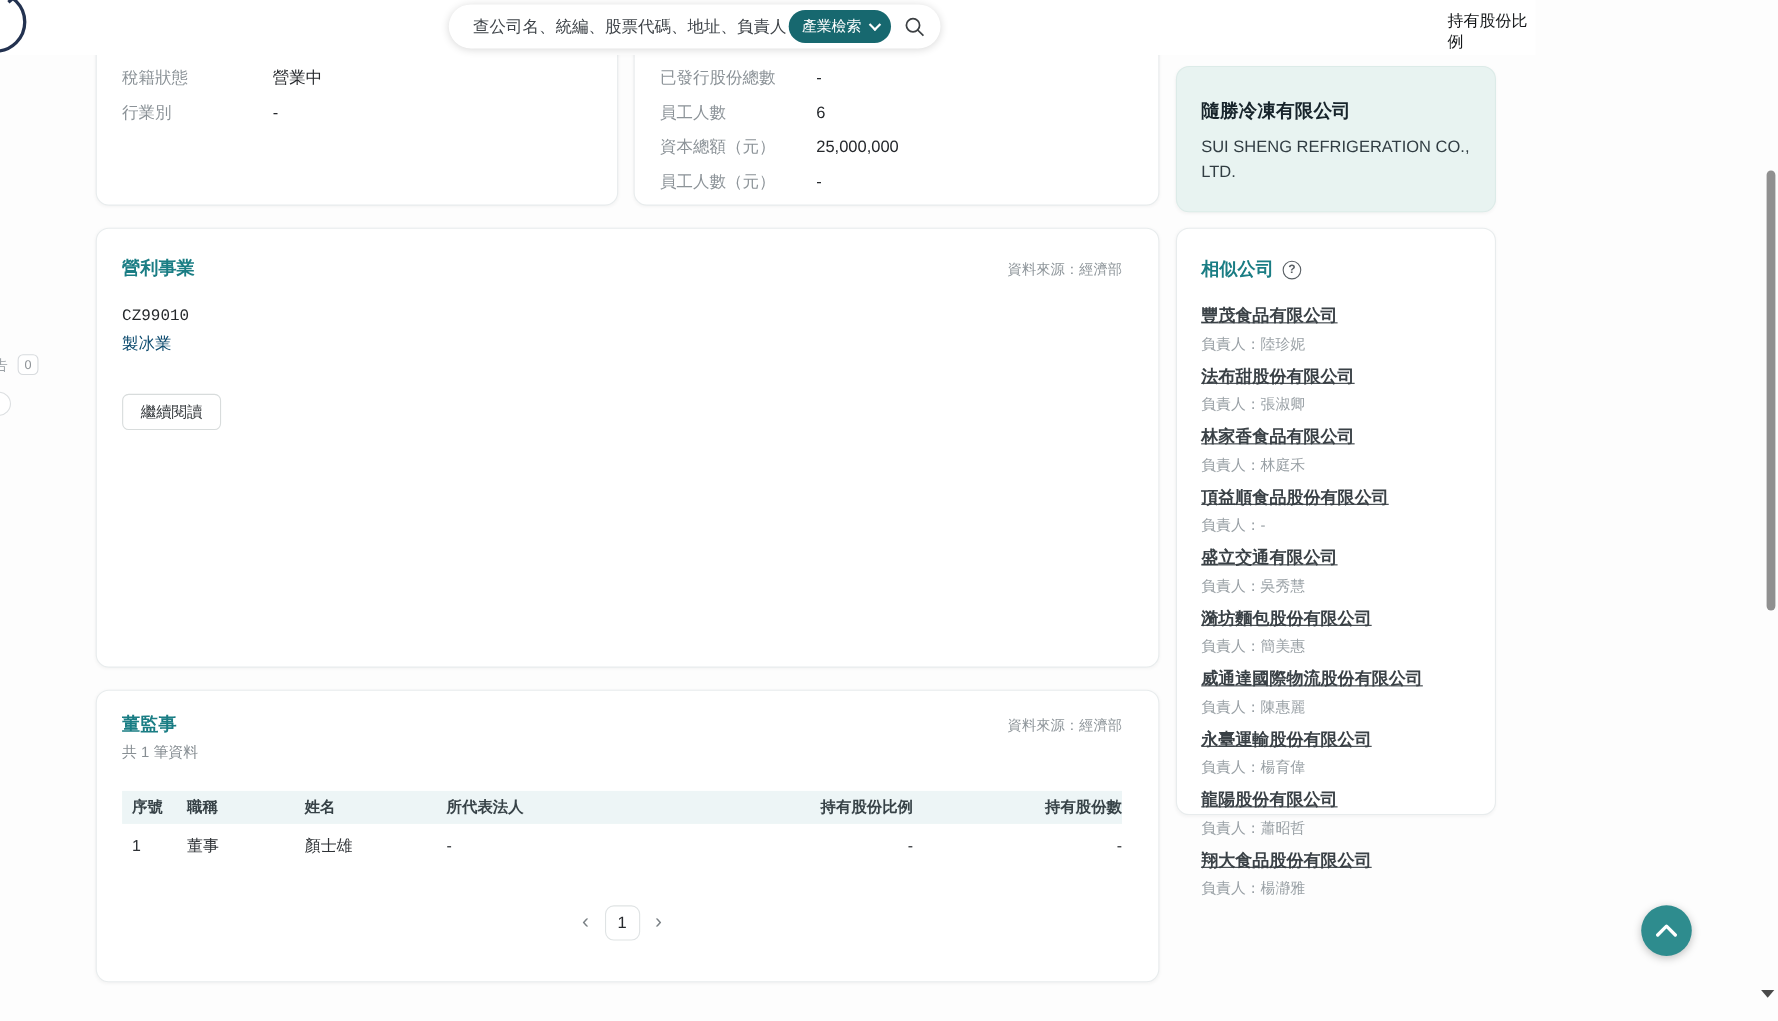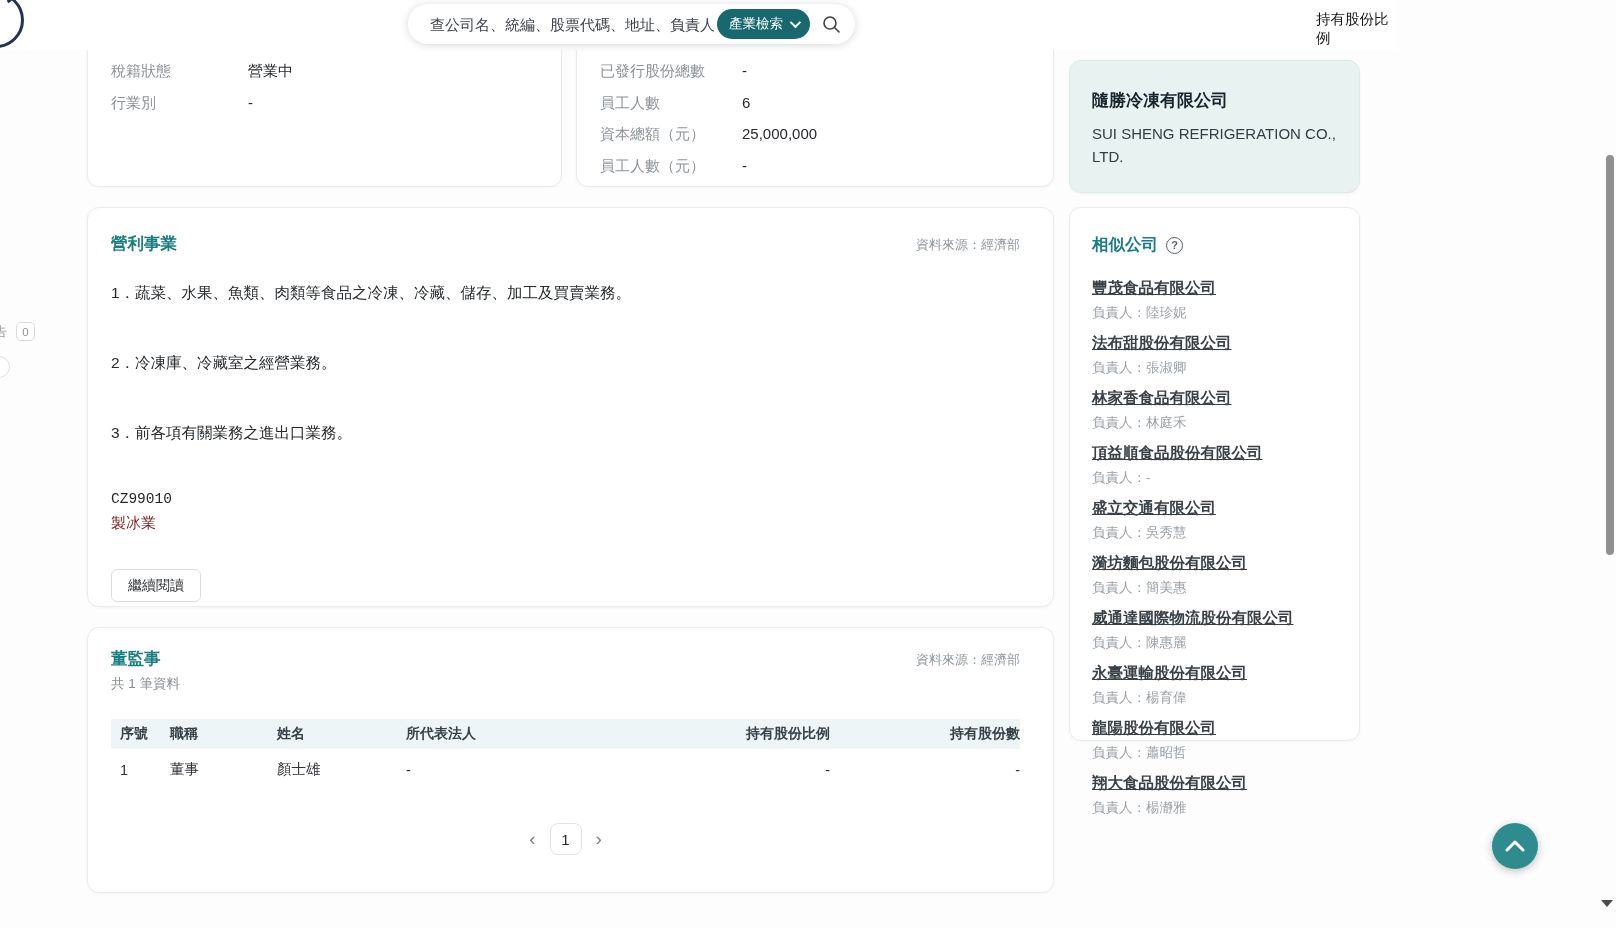--- a/index.html
+++ b/index.html
@@ -77,21 +77,21 @@
   .card-directors { left:87px; top:627px; width:967px; height:266px; padding:20px 33px 0 23px; }
   .card-similar   { left:1069px; top:207px; width:291px; height:534px; padding:26px 22px 0; }
 
   .section-head { display:flex; align-items:baseline; }
   .section-title { font-size:16.5px; font-weight:bold; color:#1a7d84; }
   .section-source { margin-left:auto; font-size:13px; color:#8f969b; }
 
   .biz-list { margin-top:26px; }
   .biz-item { font-size:15.5px; line-height:23px; color:#272b2e; margin-bottom:47px; }
   .biz-code { font-family:"Liberation Mono","DejaVu Sans Mono",monospace; font-size:14.5px; color:#24282b; margin-top:25px; }
-  .biz-code-desc { font-size:15px; color:#7f1d1d; margin-top:7px; }
+  .biz-code-desc { font-size:15px; color:#0c4a6e; margin-top:7px; }
   .read-more {
     margin-top:36px; height:33px; padding:0 16px; background:#fff; border:1px solid #d8dcdc;
     border-radius:6px; font-size:14px; color:#2f3337; cursor:pointer; font-family:inherit;
   }
 
   .dir-count { margin-top:5px; font-size:13.5px; color:#878e93; }
   .tbl { margin-top:26px; }
   .tbl-head, .tbl-row {
     display:grid; grid-template-columns:50px 107px 129px 1fr 180px 190px; align-items:center;
     padding-left:9px;
@@ -164,25 +164,20 @@
 
 <div class="card card-company">
   <div class="company-zh">隨勝冷凍有限公司</div>
   <div class="company-en">SUI SHENG REFRIGERATION CO., LTD.</div>
 </div>
 
 <div class="card card-business">
   <div class="section-head">
     <div class="section-title">營利事業</div>
     <div class="section-source">資料來源：經濟部</div>
-  </div>
-  <div class="biz-list">
-    <p class="biz-item">1．蔬菜、水果、魚類、肉類等食品之冷凍、冷藏、儲存、加工及買賣業務。</p>
-    <p class="biz-item">2．冷凍庫、冷藏室之經營業務。</p>
-    <p class="biz-item">3．前各項有關業務之進出口業務。</p>
   </div>
   <div class="biz-code">CZ99010</div>
   <div class="biz-code-desc">製冰業</div>
   <button class="read-more">繼續閱讀</button>
 </div>
 
 <div class="card card-directors">
   <div class="section-head">
     <div class="section-title">董監事</div>
     <div class="section-source">資料來源：經濟部</div>

